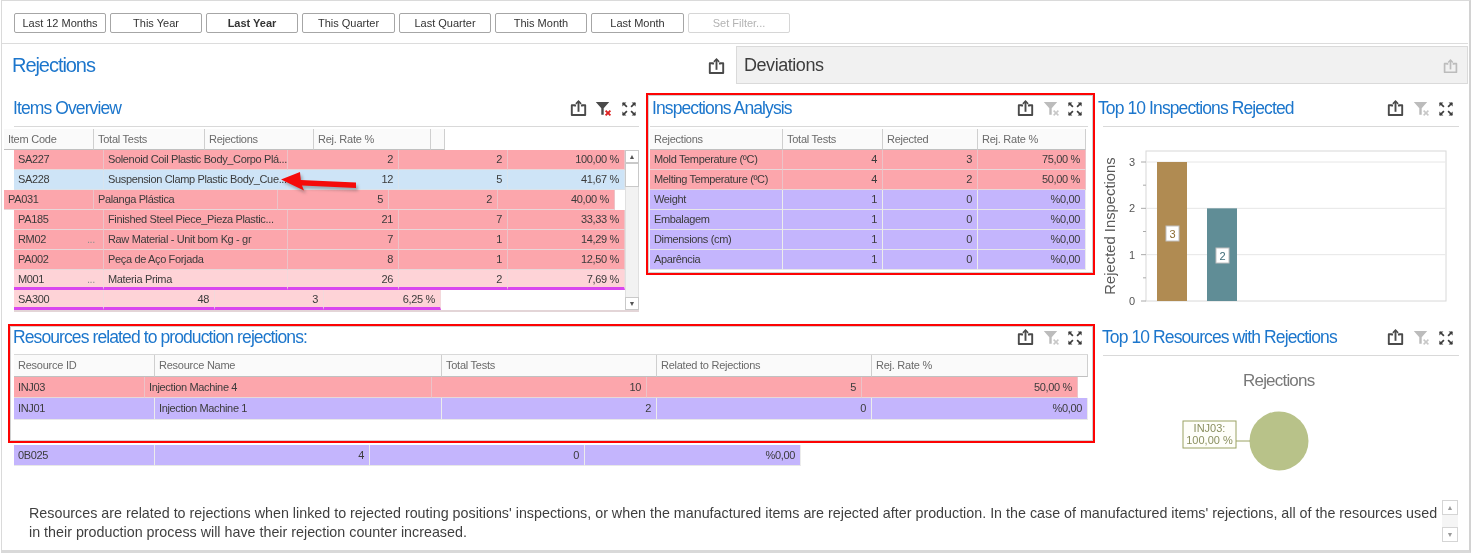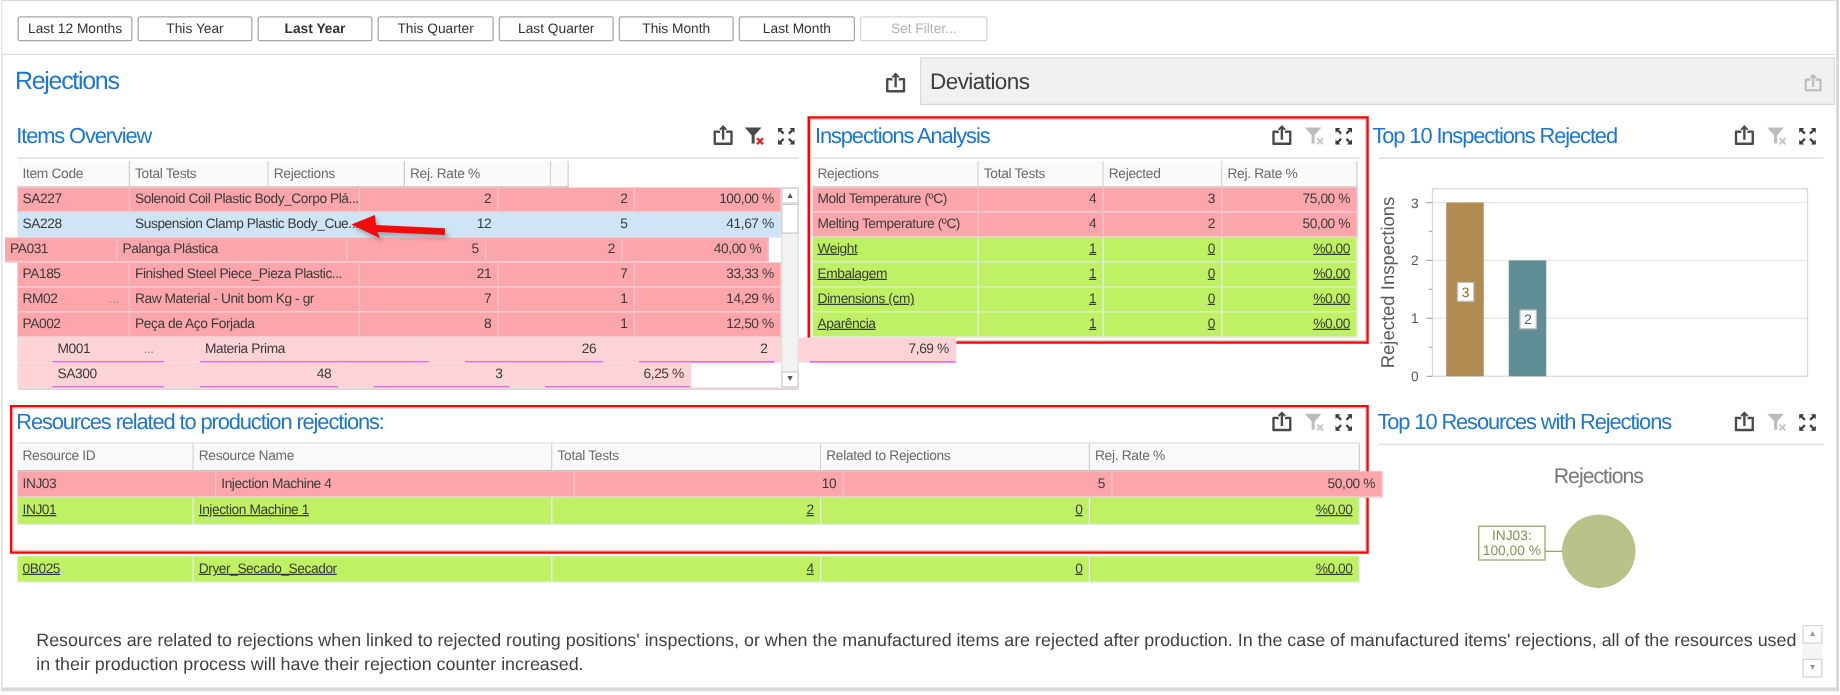--- a/index.html
+++ b/index.html
@@ -12,23 +12,23 @@
          font-size:11px; color:#333; text-align:center; line-height:19px; white-space:nowrap; }
   
   .trow { position:absolute; display:flex; font-size:11px; letter-spacing:-0.35px; color:#3b3b3b; }
   .trow > div { height:100%; overflow:hidden; white-space:nowrap; padding:0 5px 0 4px; line-height:19px; }
   .hdr { font-size:11px; letter-spacing:-0.25px; color:#6a6a6a; }
   .hdr > div { border-right:1px solid #cfcfcf; border-bottom:1px solid #c0c0c0; line-height:20px; background:#fafafa; }
   
   .r-pink  { background:#fca6ac; }
   .r-lpink { background:#fed3d7; }
   .r-blue  { background:#cee4f7; }
-  .r-white { background:#bef264;text-decoration:underline; }
+  .r-white { background:#c4b5fd; }
   .r-pink  > div { border-right:1px solid #ecc3c8; border-bottom:1px solid #e7d8da; }
-  .r-lpink > div { border-right:1px solid #f3d8db; border-bottom:1px solid #d946ef;margin-left:28px; }
+  .r-lpink > div { border-right:1px solid #f3d8db; border-bottom:3px solid #d946ef; }
   .r-blue  > div { border-right:1px solid #d8e4ee; border-bottom:1px solid #dde2e8; }
   .r-white > div { border-right:1px solid #ececec; border-bottom:1px solid #e8e8e8; }
   
   .num { text-align:right; }
   .dots { color:#8f8f8f; text-align:right; }
 </style>
 </head>
 <body>
 <div id="page">
 
@@ -183,21 +183,21 @@
   <div id="piechart"></div>
 
   <div class="abs" style="left:29px;top:504px;width:1412px;font-size:14.3px;color:#3f3f3f;line-height:19px;">Resources are related to rejections when linked to rejected routing positions' inspections, or when the manufactured items are rejected after production. In the case of manufactured items' rejections, all of the resources used<br>in their production process will have their rejection counter increased.</div>
 
   <div id="bottom-scroll"></div>
 
   <svg class="abs" style="left:275px;top:165px;z-index:60;filter:drop-shadow(2px 3px 1.5px rgba(80,80,80,0.4));" width="90" height="35" viewBox="0 0 90 35">
     <polygon points="6,14.5 25,7 25.8,15 81,17.5 81,23 27,20.5 29,25.5" fill="#f50a0a"></polygon>
   </svg>
 
-<div class="trow hdr" style="left: 14px; top: 129px; height: 21px;">
+<div class="trow hdr" style="left: 4px; top: 129px; height: 21px;">
       <div style="width: 90px; line-height: 20px;">Item Code</div>
       <div style="width: 111px; line-height: 20px;">Total Tests</div>
       <div style="width: 109px; line-height: 20px;">Rejections</div>
       <div style="width: 117px; line-height: 20px;">Rej. Rate %</div>
       <div style="width: 14px; line-height: 20px;"></div>
     </div>
     <div class="trow r-pink" style="left: 14px; top: 150px; height: 20px;">
       <div style="width: 90px; line-height: 19px;">SA227</div>
       <div style="width: 184px; line-height: 19px;">Solenoid Coil Plastic Body_Corpo Plá...</div>
       <div class="num" style="width: 111px; line-height: 19px;">2</div>
@@ -300,36 +300,35 @@
       <div class="num" style="width: 108px; line-height: 19px;">%0,00</div>
     </div>
     <div class="trow hdr" style="left: 14px; top: 355px; height: 22px;">
       <div style="width: 141px; line-height: 21px;">Resource ID</div>
       <div style="width: 287px; line-height: 21px;">Resource Name</div>
       <div style="width: 215px; line-height: 21px;">Total Tests</div>
       <div style="width: 215px; line-height: 21px;">Related to Rejections</div>
       <div style="width: 216px; line-height: 21px;">Rej. Rate %</div>
     </div>
     <div class="trow r-pink" style="left: 14px; top: 377px; height: 21.3px;">
-      <div style="width: 159px; line-height: 20.3px;">INJ03</div>
+      <div style="width: 131px; line-height: 20.3px;">INJ03</div>
       <div style="width: 287px; line-height: 20.3px;">Injection Machine 4</div>
       <div class="num" style="width: 215px; line-height: 20.3px;">10</div>
       <div class="num" style="width: 215px; line-height: 20.3px;">5</div>
       <div class="num" style="width: 216px; line-height: 20.3px;">50,00 %</div>
     </div>
     <div class="trow r-white" style="left: 14px; top: 398.3px; height: 21.3px;">
       <div style="width: 141px; line-height: 20.3px;">INJ01</div>
       <div style="width: 287px; line-height: 20.3px;">Injection Machine 1</div>
       <div class="num" style="width: 215px; line-height: 20.3px;">2</div>
       <div class="num" style="width: 215px; line-height: 20.3px;">0</div>
       <div class="num" style="width: 216px; line-height: 20.3px;">%0,00</div>
     </div>
     <div class="trow r-white" style="left: 14px; top: 445px; height: 21.3px;">
       <div style="width: 141px; line-height: 20.3px;">0B025</div>
-      <div style="width: 287px; line-height: 20.3px;">Dryer_Secado_Secador</div>
       <div class="num" style="width: 215px; line-height: 20.3px;">4</div>
       <div class="num" style="width: 215px; line-height: 20.3px;">0</div>
       <div class="num" style="width: 216px; line-height: 20.3px;">%0,00</div>
     </div>
     <div class="abs" style="left: 1103px; top: 130px; width: 356px; height: 185px;"><svg width="356" height="185" viewBox="0 0 356 185">
         <rect x="43" y="21" width="300" height="150" fill="#fff" stroke="#d8d8d8" stroke-width="1"></rect>
         <line x1="43.5" y1="124.67" x2="342.5" y2="124.67" stroke="#e6e6e6" stroke-width="1"></line>
         <line x1="43.5" y1="78.34" x2="342.5" y2="78.34" stroke="#e6e6e6" stroke-width="1"></line>
         <line x1="43.5" y1="32.00999999999999" x2="342.5" y2="32.00999999999999" stroke="#e6e6e6" stroke-width="1"></line>
         <line x1="38" y1="171" x2="43" y2="171" stroke="#aaa" stroke-width="1"></line>

